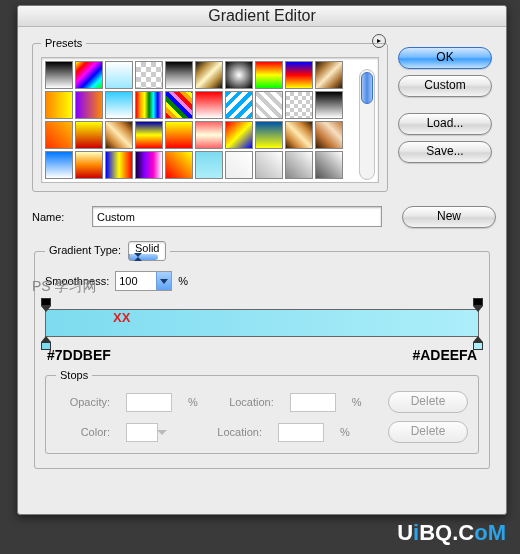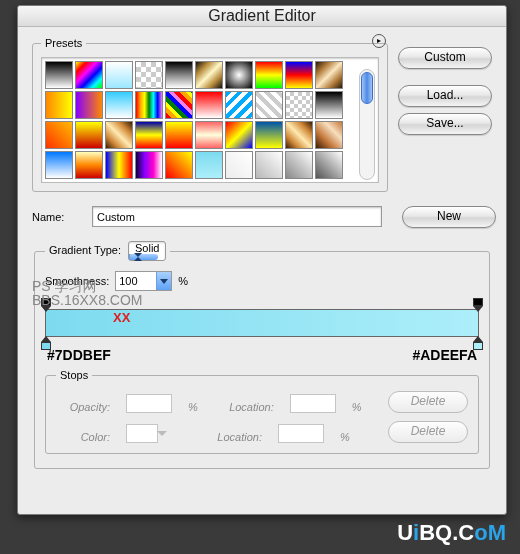--- a/index.html
+++ b/index.html
@@ -279,25 +279,24 @@
     margin: 10px 2px 6px 2px;
   }
   fieldset.stops {
     border: 1px solid #b0b0b0;
     border-radius: 3px;
     padding: 10px;
     margin: 0;
   }
   .stops-row {
     display: flex;
-    align-items: flex-end;
+    align-items: center;
     gap: 16px;
     margin-bottom: 8px;
     color: #8a8a8a;
-    font-style: italic;
   }
   .stops-row:last-child { margin-bottom: 0; }
   .disabled-input {
     width: 44px;
     height: 17px;
     border: 1px solid #c5c5c5;
     background: #fff;
   }
   .swatch {
     width: 30px;
@@ -412,20 +411,21 @@
               <div class="preset" style="background: linear-gradient(45deg, rgb(85, 85, 85), rgb(255, 255, 255));"></div>
             </div>
           <div class="scroll-track">
             <div class="scroll-thumb"></div>
           </div>
         </div>
       </fieldset>
     </div>
 
     <div class="right-buttons">
+      <div class="aqua-btn primary">OK</div>
       <div class="aqua-btn">Custom</div>
       <div style="height:4px"></div>
       <div class="aqua-btn">Load...</div>
       <div class="aqua-btn">Save...</div>
     </div>
 
     <div class="name-row">
       <label>Name:</label>
       <input class="text-input" value="Custom" style="">
       <div class="new-btn-wrap">
@@ -496,21 +496,20 @@
           <span style="width:60px; text-align:right;">Location:</span>
           <div class="disabled-input"></div>
           <span>%</span>
           <div class="del-btn">Delete</div>
         </div>
       </fieldset>
     </fieldset>
 
     <div class="watermark">
       <div>PS 学习网</div>
-      <div>BBS.16XX8.COM</div>
     </div>
     <div class="xx">XX</div>
 
   </div>
 </div>
 
 <div class="footer-logo">
   
   U<span class="i">i</span>BQ.C<span class="o">o</span><span class="m">M</span>
 </div>

